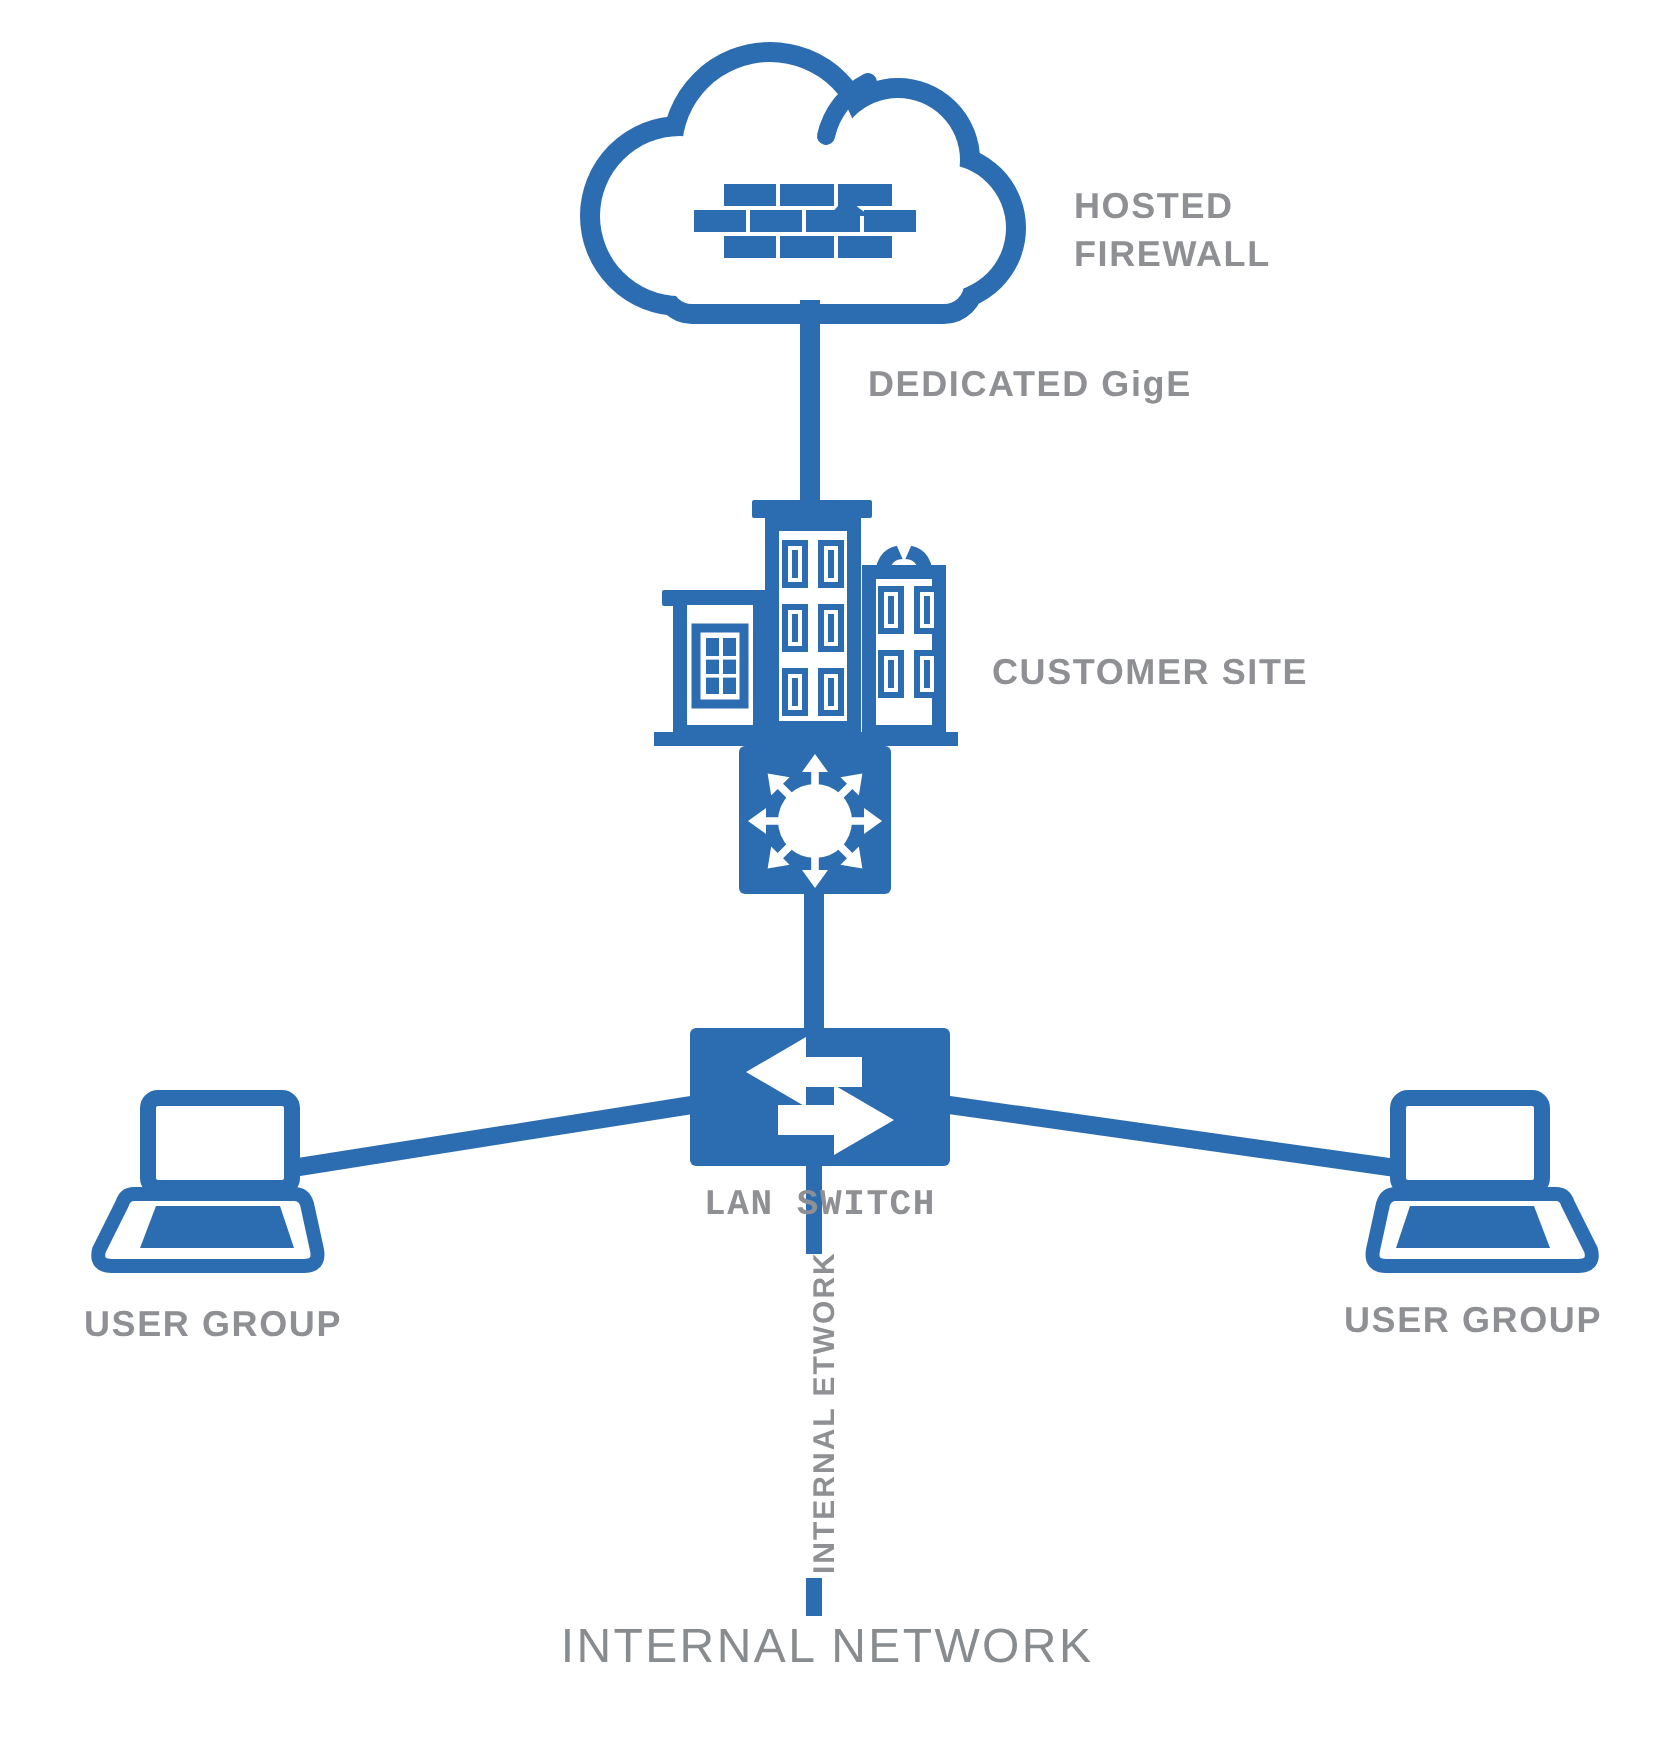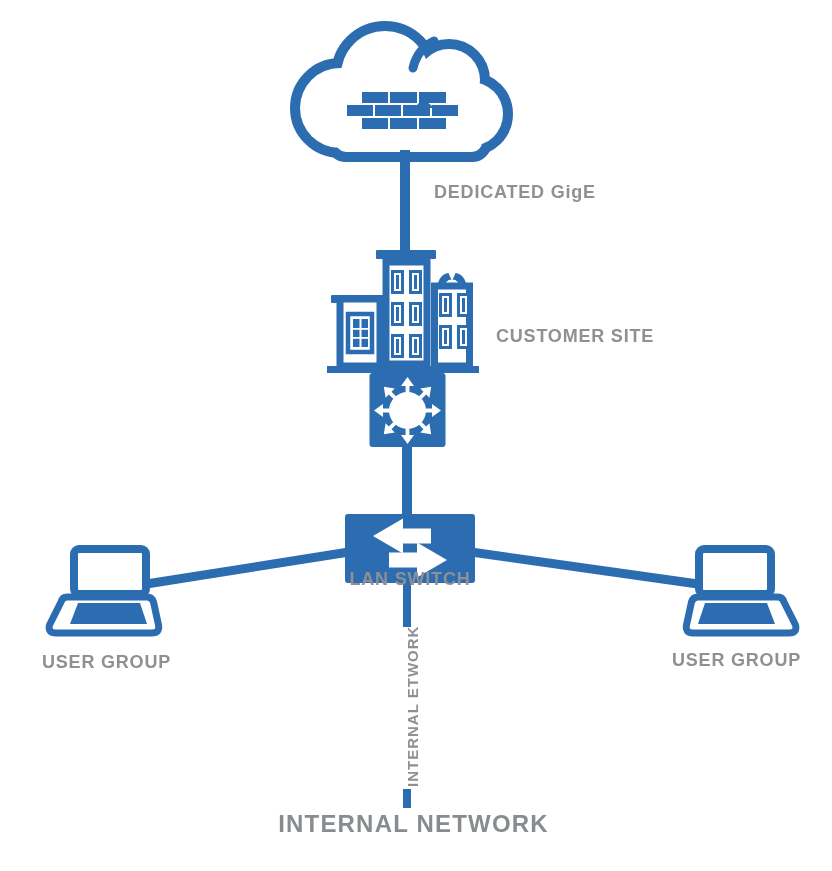--- a/index.html
+++ b/index.html
@@ -24,21 +24,21 @@
   .lbl .line{display:block;}
   .lbl-center{text-align:center;}
   .lbl-vertical{
     position:absolute;left:333px;top:698px;width:160px;height:18px;
     color:var(--label-gray);font-weight:bold;font-size:15px;letter-spacing:1px;
     text-align:center;transform:rotate(-90deg);transform-origin:center center;
     white-space:nowrap;
   }
   .lbl-big{
     position:absolute;left:247px;top:810px;width:333px;text-align:center;
-    color:var(--label-gray-dark);font-weight:bold;font-size:24px;
+    color:var(--label-gray-dark);font-weight:normal;font-size:24px;
     letter-spacing:1.2px;white-space:nowrap;
   }
 </style>
 </head>
 <body>
 
 <div class="canvas">
 
   <svg width="832" height="871" viewBox="0 0 832 871">
     <defs>
@@ -142,28 +142,32 @@
     </g>
 
     <g>
       <use href="#laptop"></use>
     </g>
     <g transform="translate(845,0) scale(-1,1)">
       <use href="#laptop"></use>
     </g>
   </svg>
 
+  <div class="lbl" style="left:537px;top:91px;">
+    <span class="line">HOSTED</span>
+    <span class="line">FIREWALL</span>
+  </div>
 
   <div class="lbl" style="left:434px;top:180px;">
     <span class="line">DEDICATED GigE</span>
   </div>
 
   <div class="lbl" style="left:496px;top:324px;">CUSTOMER SITE</div>
 
-  <div class="lbl lbl-center" style="left:339px;top:567px;width:142px;">LAN SWITCH</div>
+  <div class="lbl lbl-center" style="left:339px;top:591px;width:142px;font-family:Liberation Mono, monospace;">LAN SWITCH</div>
 
   <div class="lbl lbl-center" style="left:42px;top:650px;width:125px;">USER GROUP</div>
 
   <div class="lbl lbl-center" style="left:672px;top:648px;width:125px;">USER GROUP</div>
 
   <div class="lbl-vertical">INTERNAL ETWORK</div>
 
   <div class="lbl-big">INTERNAL NETWORK</div>
 
 </div>

